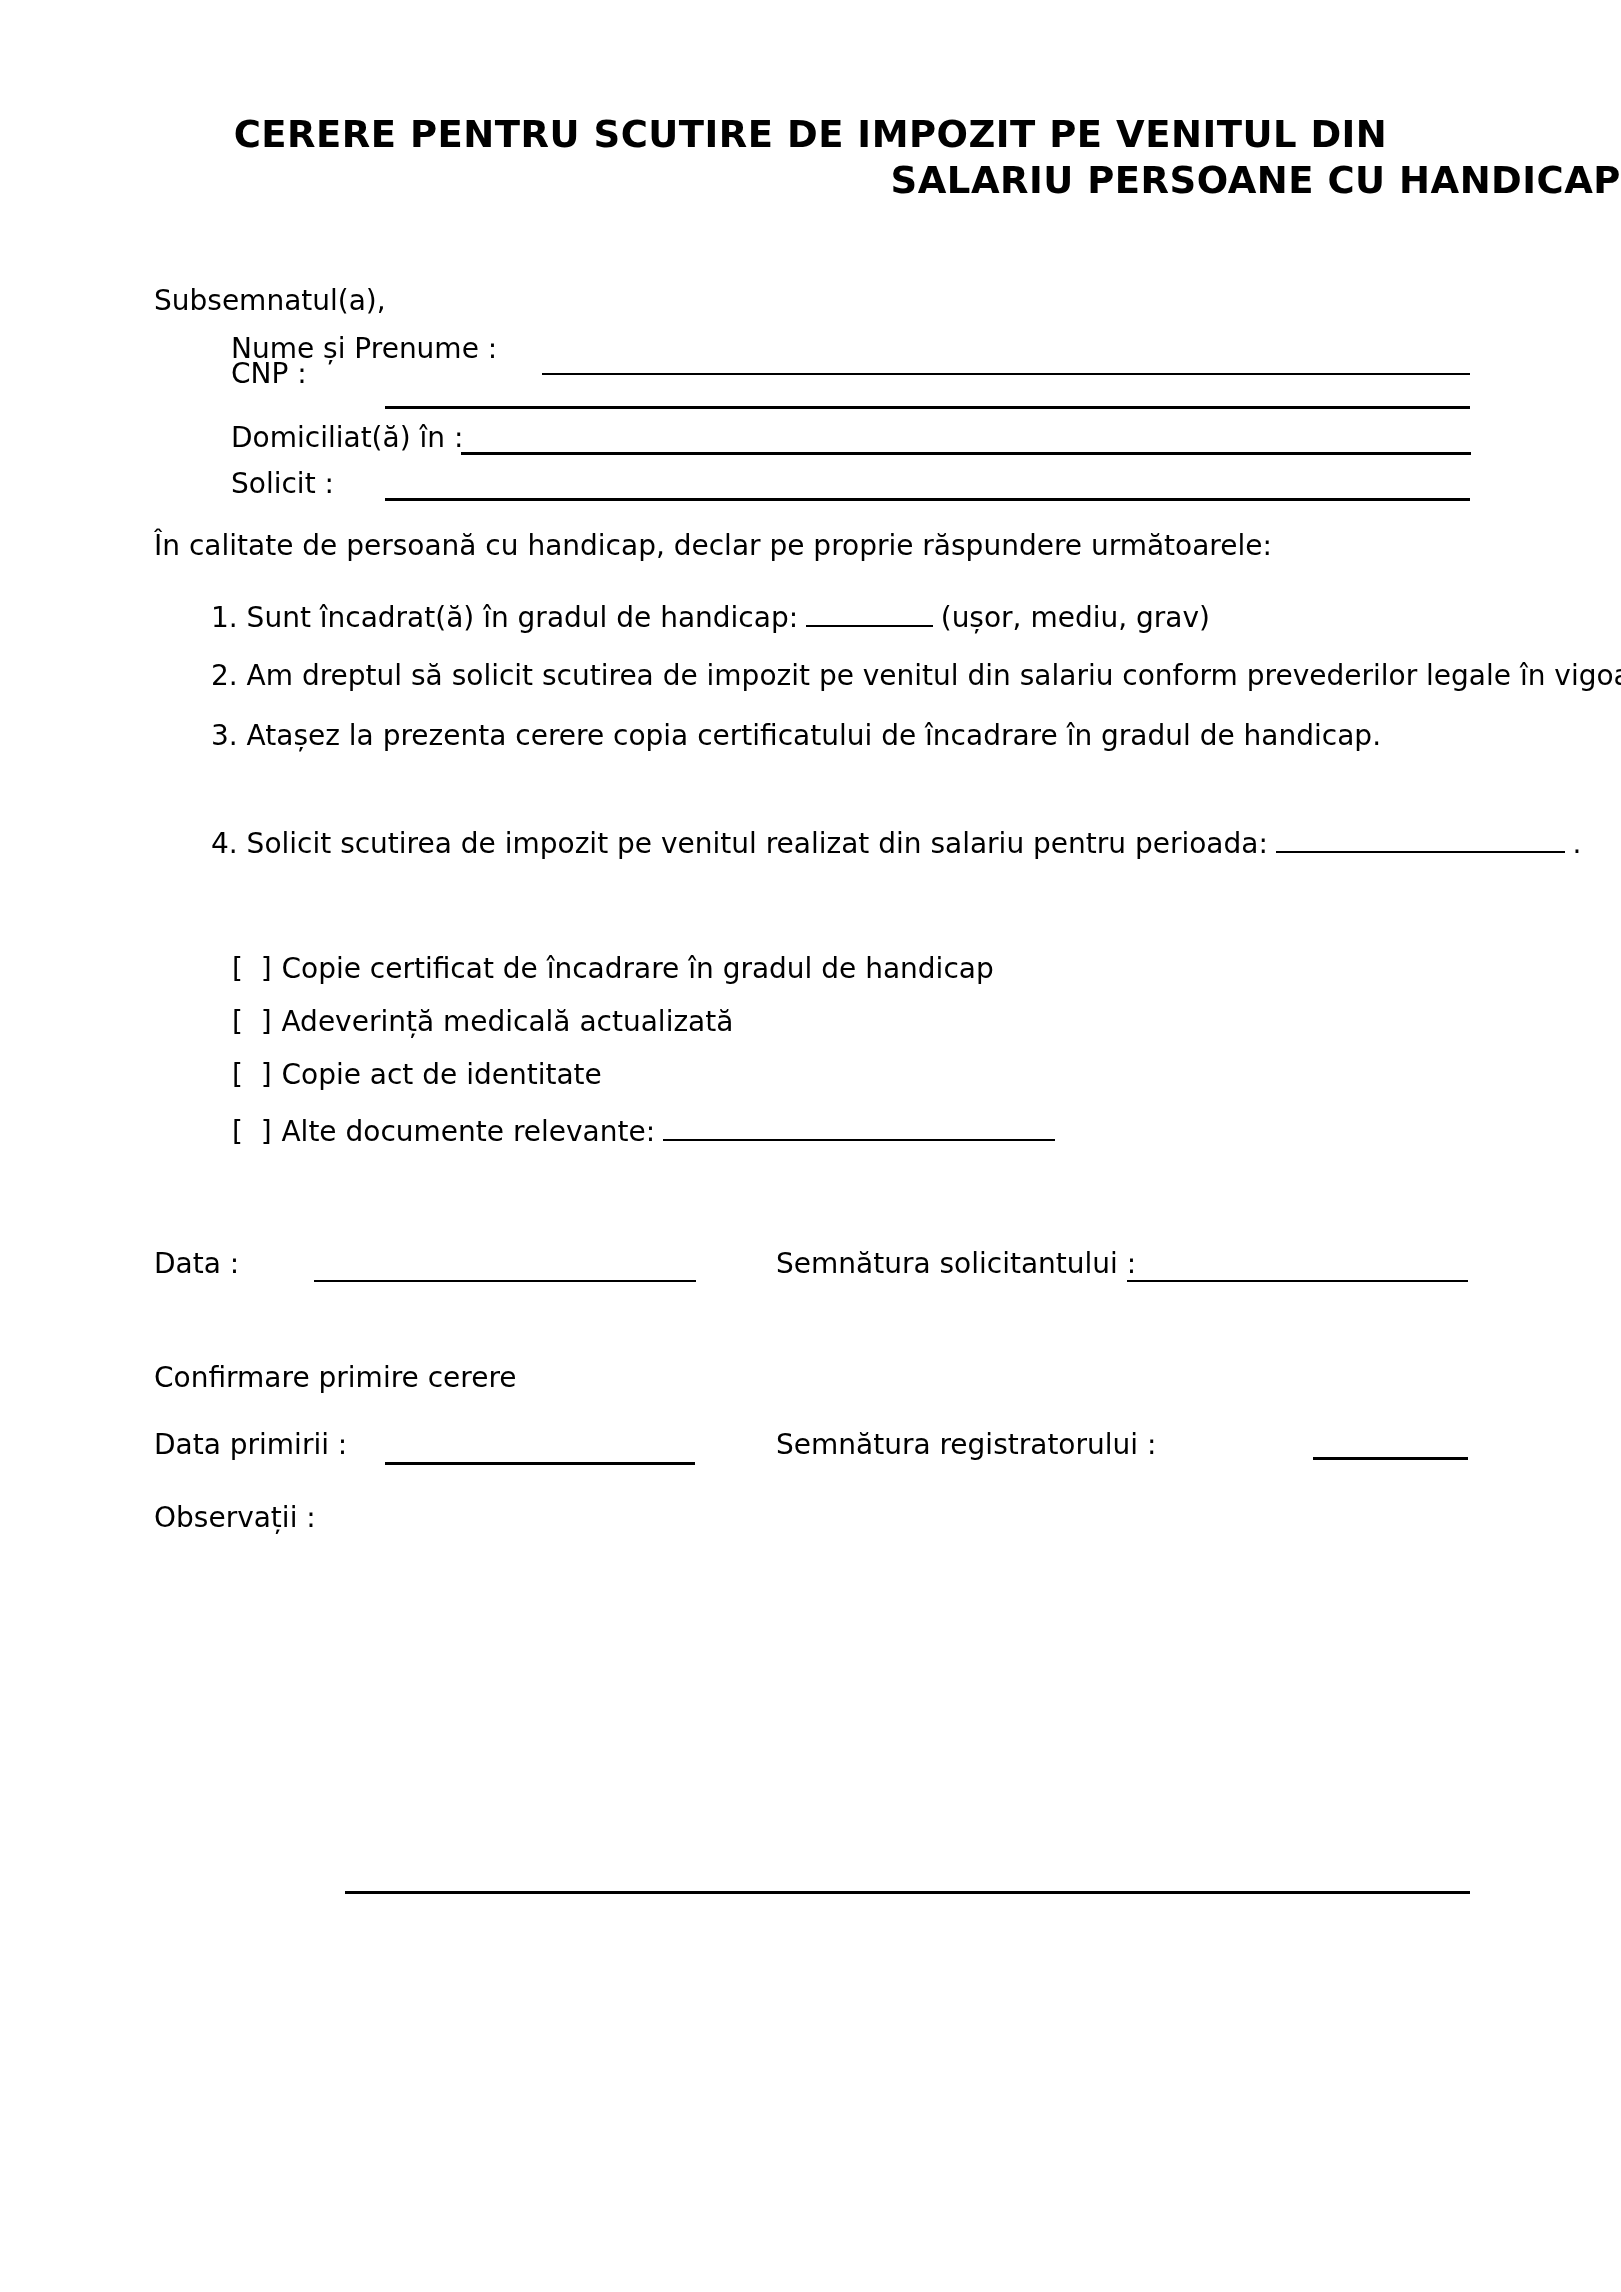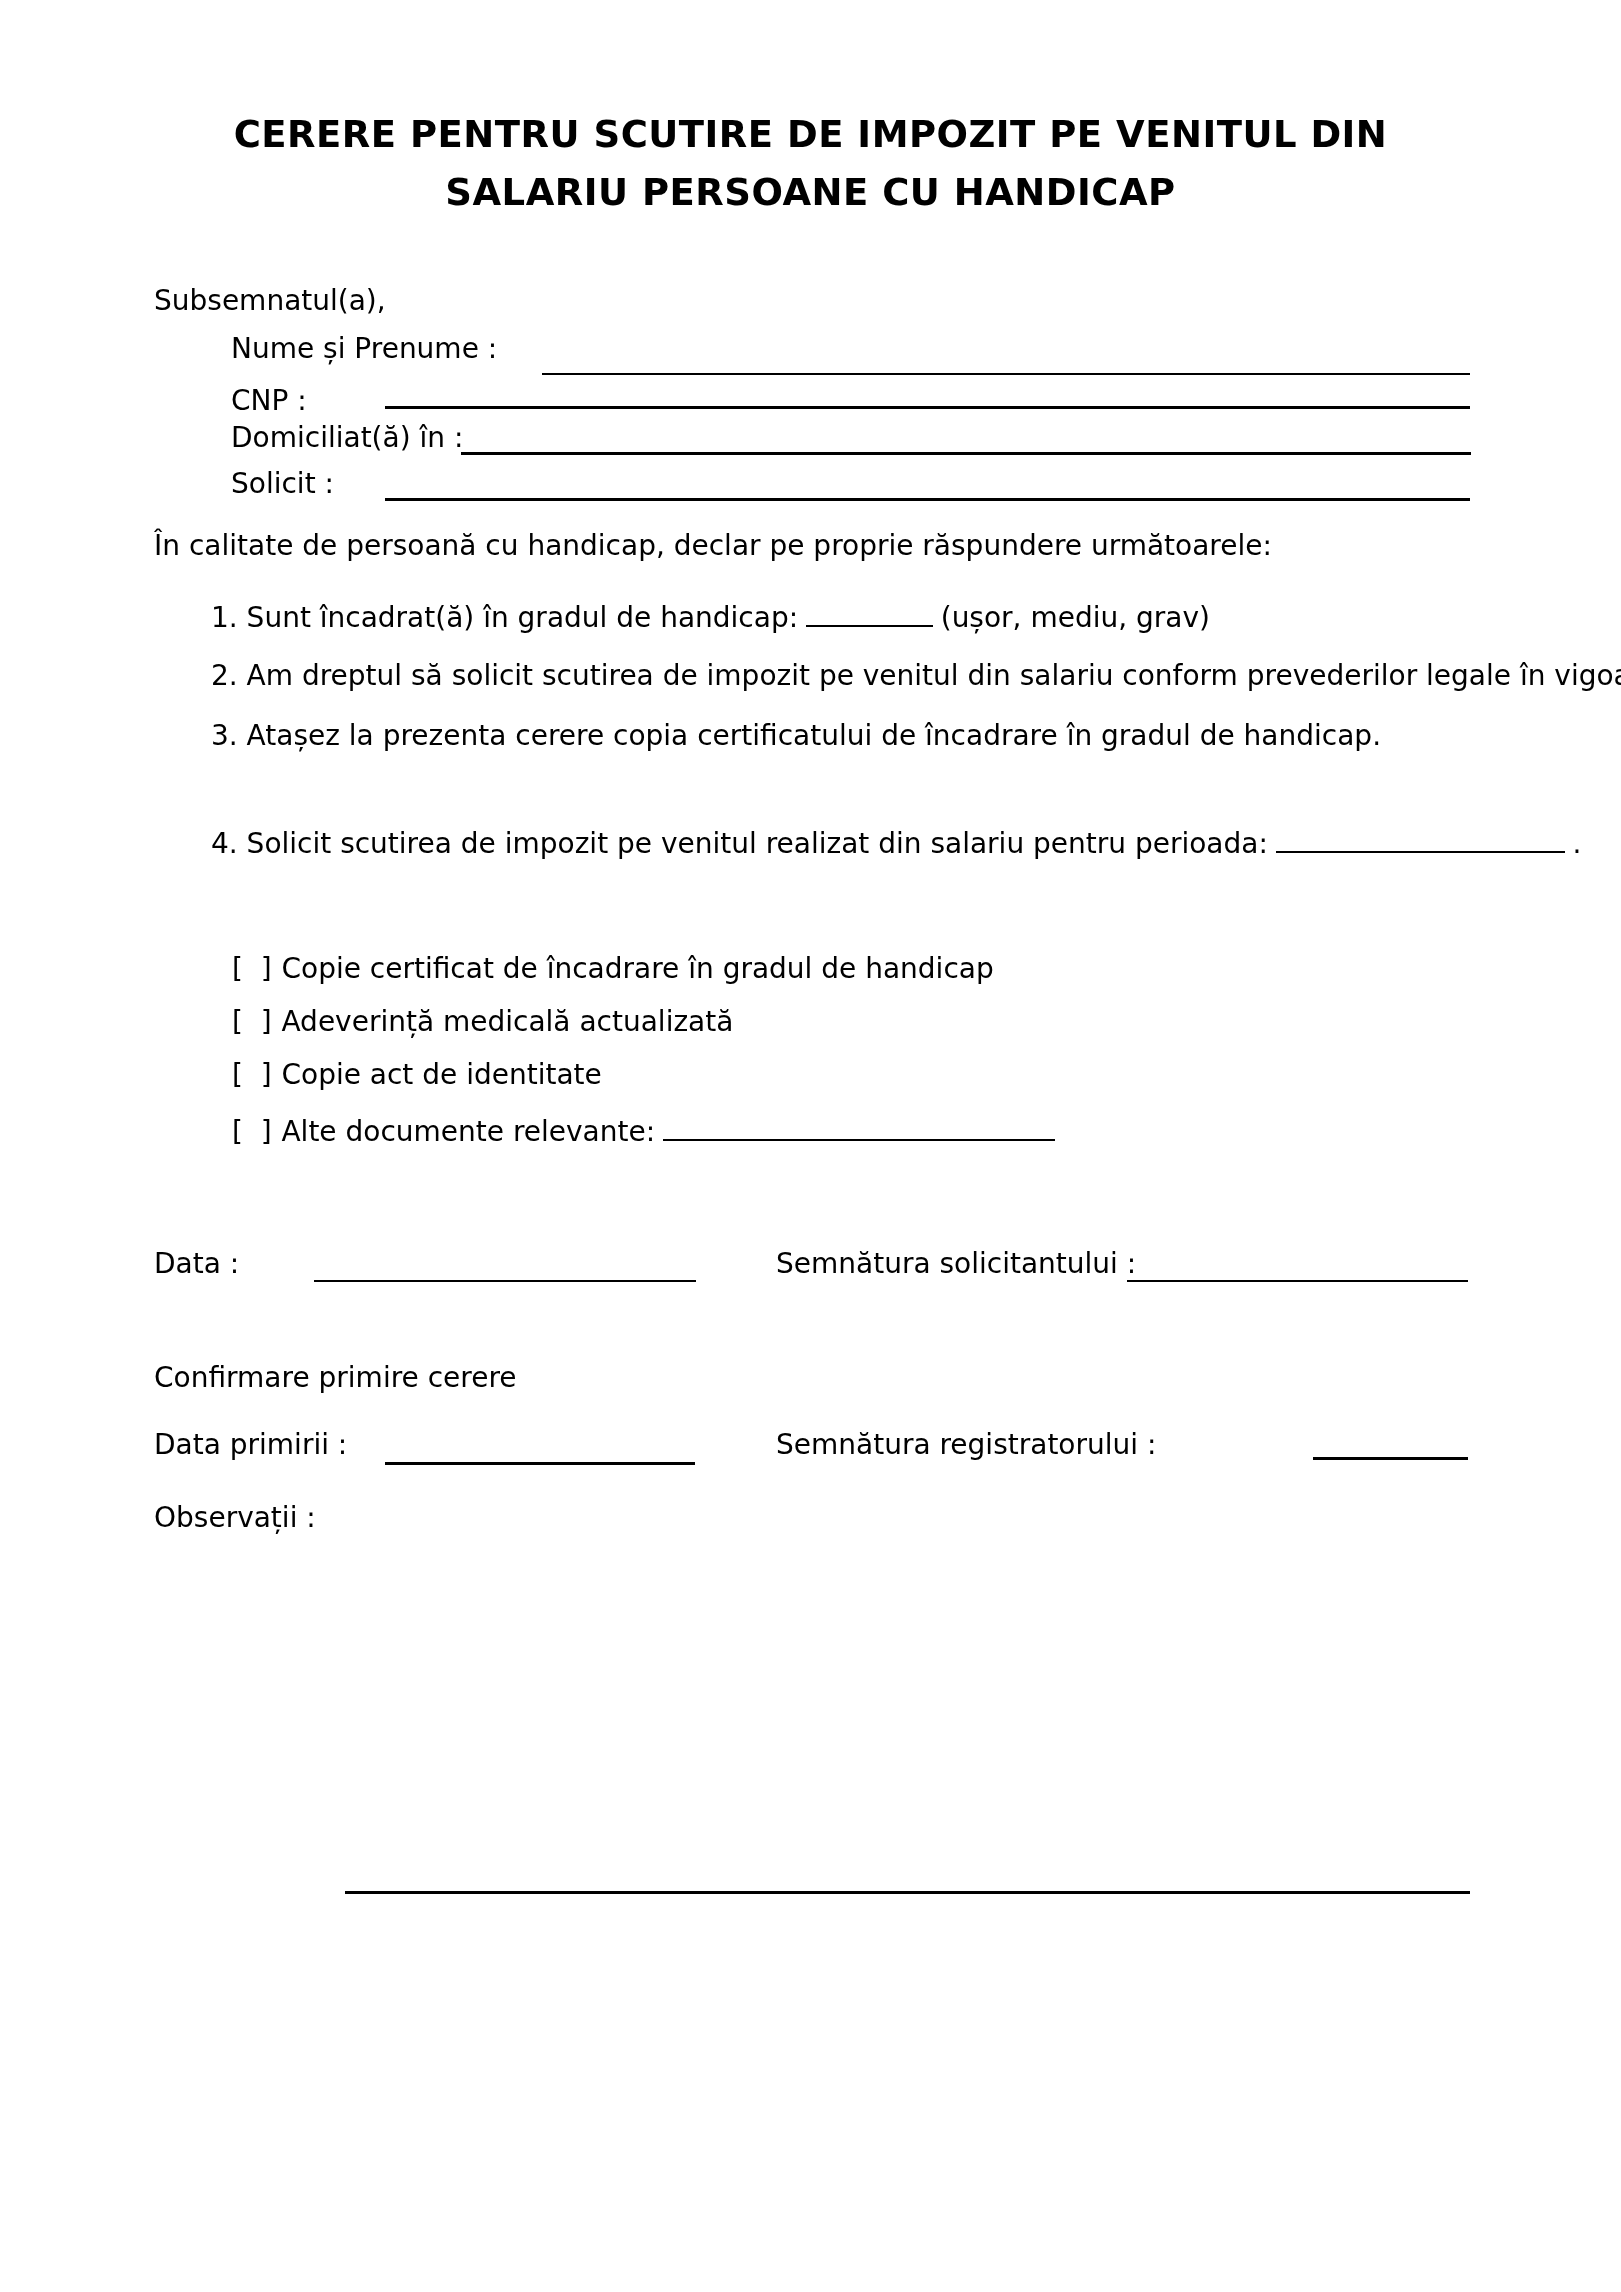--- a/index.html
+++ b/index.html
@@ -46,28 +46,28 @@
     margin-right: 9.8px;
   }
   .bold { font-weight: normal; }
 </style>
 </head>
 <body>
 
 <div id="page">
 
   <div class="title" style="top:110px;">CERERE PENTRU SCUTIRE DE IMPOZIT PE VENITUL DIN</div>
-  <div class="title" style="top:168px;">SALARIU PERSOANE CU HANDICAP</div>
+  <div class="title" style="top:156px;text-align:right;">SALARIU PERSOANE CU HANDICAP</div>
 
   <div class="abs" style="left:154px; top:284px;">Subsemnatul(a),</div>
 
   <div class="abs" style="left:231px; top:332px;">Nume și Prenume :</div>
   <div class="hline" style="left:542px; top:373px; width:928px;"></div>
 
-  <div class="abs" style="left:231px; top:384px;">CNP :</div>
+  <div class="abs" style="left:231px; top:357px;">CNP :</div>
   <div class="hline" style="left:385px; top:406px; width:1085px; border-bottom-width:3.9px;"></div>
 
   <div class="abs" style="left:231px; top:421px;">Domiciliat(ă) în :</div>
   <div class="hline" style="left:461px; top:452px; width:1010px; border-bottom-width:3.9px;"></div>
 
   <div class="abs" style="left:231px; top:467px;">Solicit :</div>
   <div class="hline" style="left:385px; top:498px; width:1085px; border-bottom-width:3.9px;"></div>
 
   <div class="abs" style="left:154px; top:529px;">În calitate de persoană cu handicap, declar pe proprie răspundere următoarele:</div>
 

